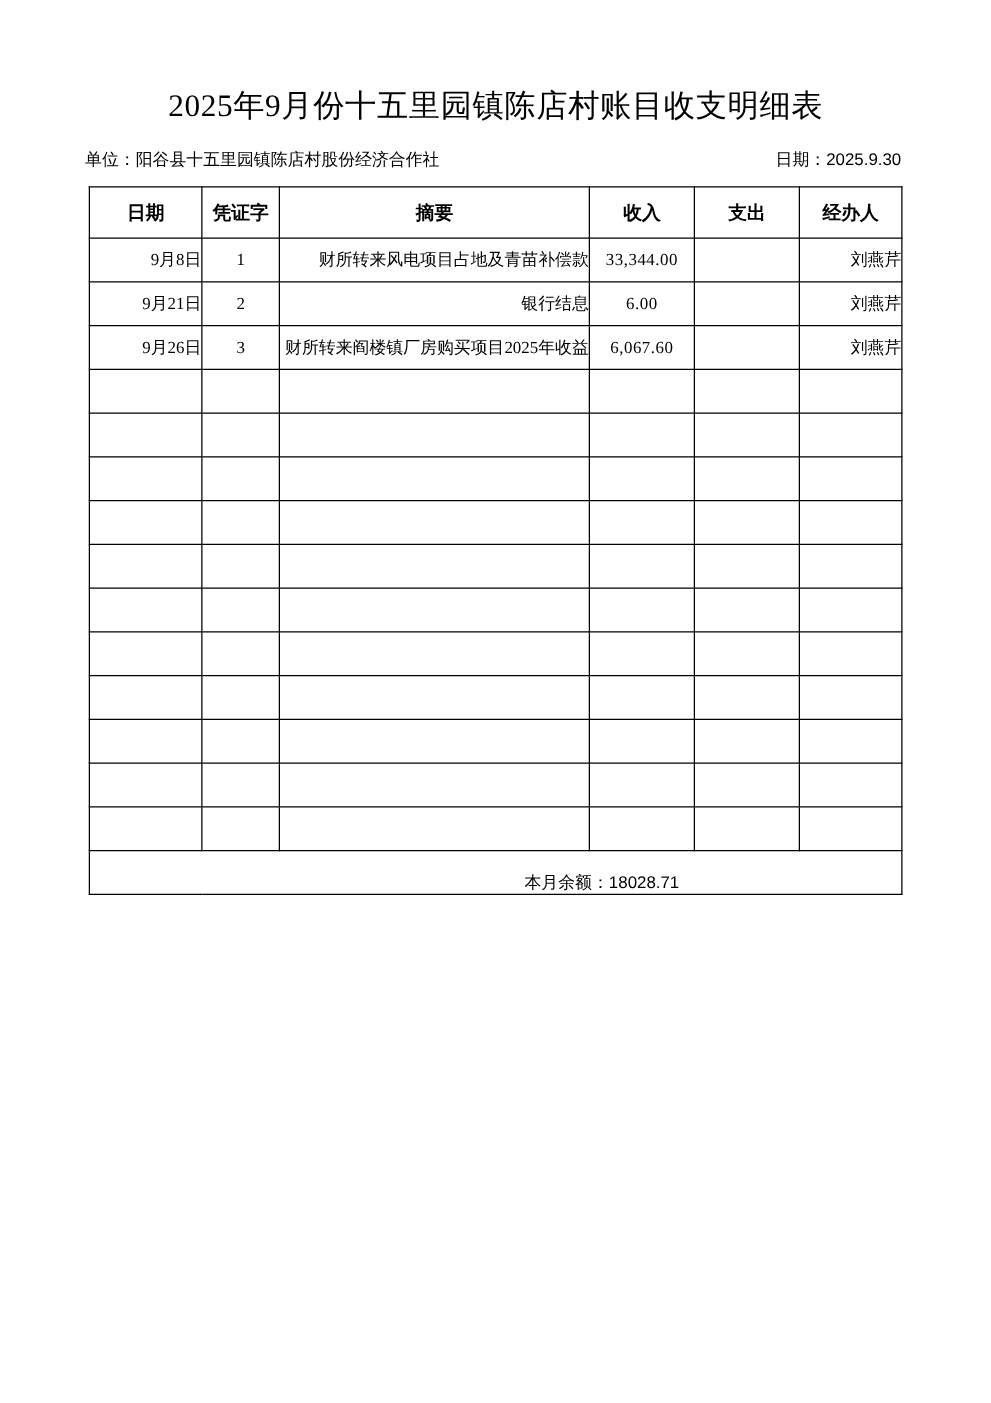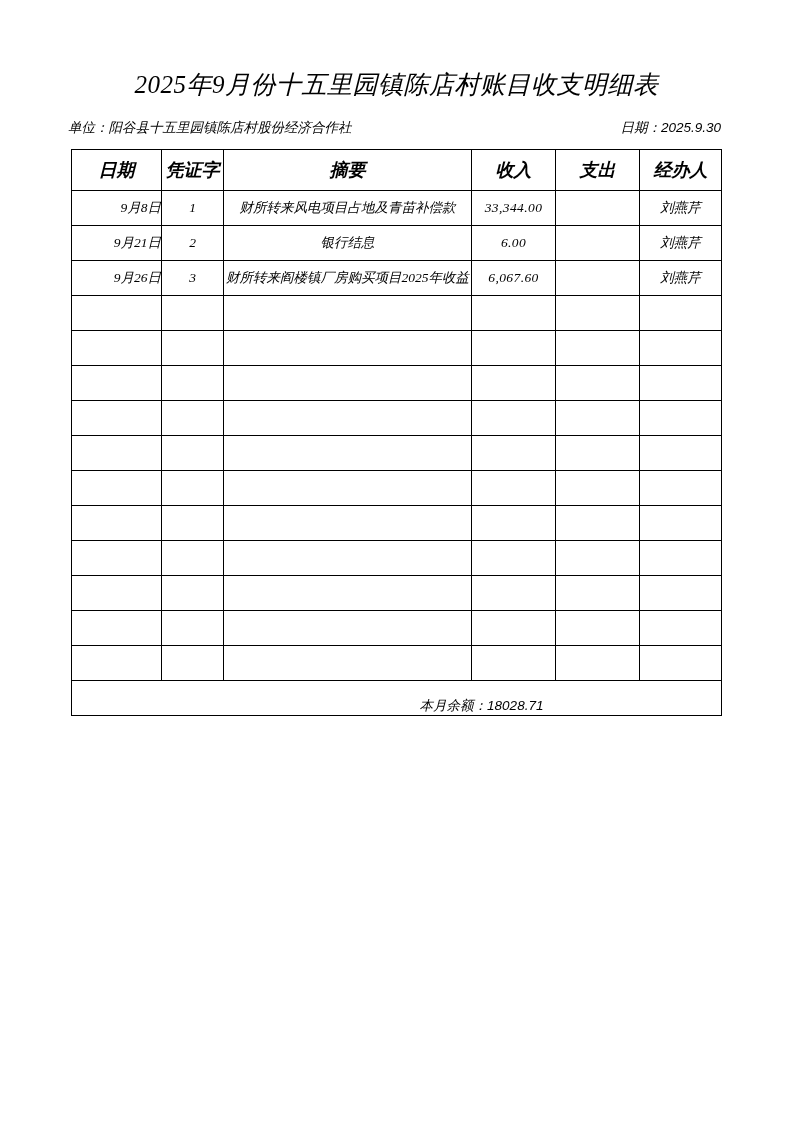--- a/index.html
+++ b/index.html
@@ -13,21 +13,20 @@
     font-family: "Liberation Serif", "DejaVu Serif", serif;
     color: #000000;
     position: relative;
     overflow: hidden;
   }
   .page {
     position: relative;
     width: 793px;
     height: 1122px;
     box-sizing: border-box;
-    font-style: italic;
   }
   .doc-title {
     text-align: center;
     font-size: 25px;
     font-weight: normal;
     letter-spacing: 0.5px;
     margin: 0;
     padding-top: 68px;
     font-family: "Liberation Serif", "DejaVu Serif", serif;
   }
@@ -58,55 +57,55 @@
     padding: 0;
     height: 34px;
     font-size: 13.5px;
     font-weight: normal;
     vertical-align: middle;
   }
   table.ledger th {
     text-align: center;
     font-family: "Liberation Sans", sans-serif;
     font-weight: bold;
-    font-size: 18px;
+    font-size: 15px;
     height: 40px;
   }
   col.c-date { width: 90px; }
   col.c-voucher { width: 62px; }
   col.c-summary { width: 248px; }
   col.c-income { width: 84px; }
   col.c-expense { width: 84px; }
   col.c-handler { width: 82px; }
 
   td.date {
     text-align: right;
     padding-right: 8px;
     font-family: "Liberation Serif", "DejaVu Serif", serif;
     margin-top: 40px;
   }
   td.voucher {
     text-align: center;
     font-family: "Liberation Serif", "DejaVu Serif", serif;
   }
   td.summary {
-    text-align: center;
+    text-align: right;
     padding-left: 6px;
     line-height: 1.15;
     font-family: "Liberation Serif", "DejaVu Serif", serif;
     font-size: 13px;
   }
   td.amount {
     text-align: center;
     padding-right: 4px;
     font-family: "Liberation Serif", "DejaVu Serif", serif;
     letter-spacing: 0.4px;
   }
   td.handler {
-    text-align: center;
+    text-align: right;
     font-family: "Liberation Serif", "DejaVu Serif", serif;
   }
   tr.empty td {
     height: 34px;
   }
   td.total-cell {
     text-align: center;
     padding-right: 0;
     height: 44px;
     font-family: "Liberation Sans", sans-serif;

